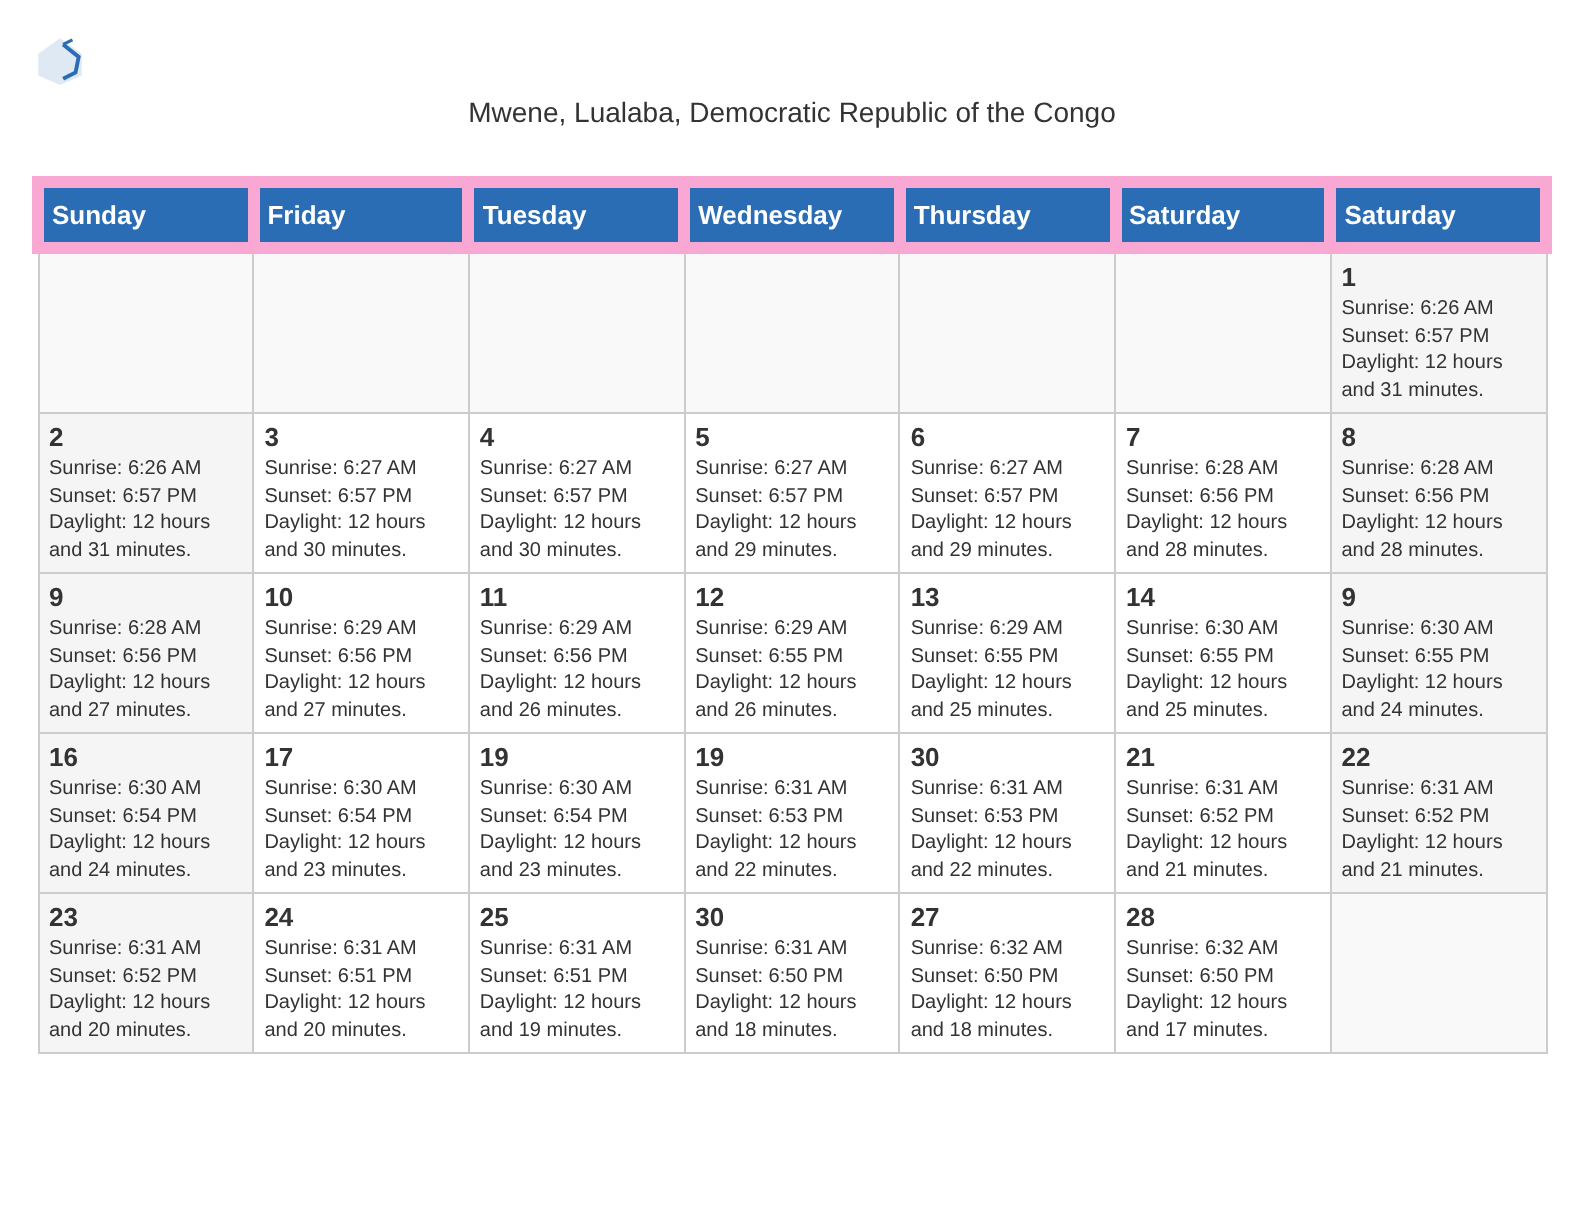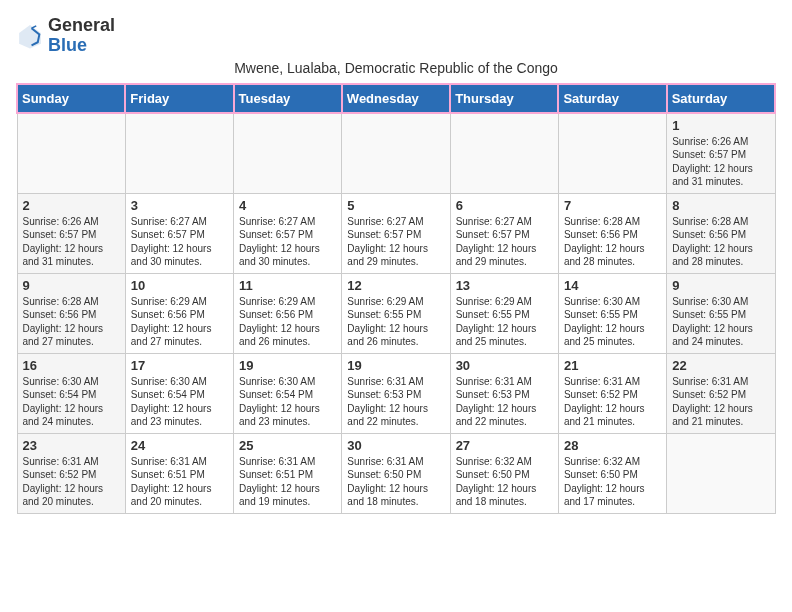--- a/index.html
+++ b/index.html
@@ -37,35 +37,35 @@
     }
     .month-title {
       font-size: 32px;
       color: #333;
       font-weight: normal;
     }
     .subtitle {
       font-size: 14px;
       color: #333;
       text-align: center;
-      margin-bottom: 7px;
+      margin-bottom: 24px;
     }
     .calendar {
       width: 100%;
       border-collapse: collapse;
       border: 1px solid #ccc;
     }
     .calendar th {
       background: #2a6db5;
       color: #fff;
       font-size: 13px;
       font-weight: bold;
       padding: 6px 4px;
       text-align: left;
-      border: 2px solid #f9a8d4;
+      border: 6px solid #f9a8d4;
     }
     .calendar td {
       width: 14.28%;
       vertical-align: top;
       padding: 4px 5px;
       border: 1px solid #ccc;
       font-size: 10.5px;
       color: #333;
       height: 80px;
       background: #fff;
@@ -87,24 +87,20 @@
 </head>
 <body>
 
 <div class="header">
   <div class="logo">
     <svg class="logo-icon" viewBox="0 0 36 36">
       <polygon points="18,4 32,14 32,28 18,34 4,28 4,14" fill="#2a6db5" opacity="0.15"></polygon>
       <path d="M20 8 L30 16 L28 26 L20 30" fill="none" stroke="#2a6db5" stroke-width="2.5"></path>
       <path d="M20 8 L26 5" fill="none" stroke="#2a6db5" stroke-width="2"></path>
     </svg>
-    <div class="logo-text">
-      <span class="logo-general">General</span><br>
-      <span class="logo-blue">Blue</span>
-    </div>
   </div>
 </div>
 
 <div class="subtitle">Mwene, Lualaba, Democratic Republic of the Congo</div>
 
 <table class="calendar">
   <thead>
     <tr>
     <th>Sunday</th>
         <th>Friday</th>

